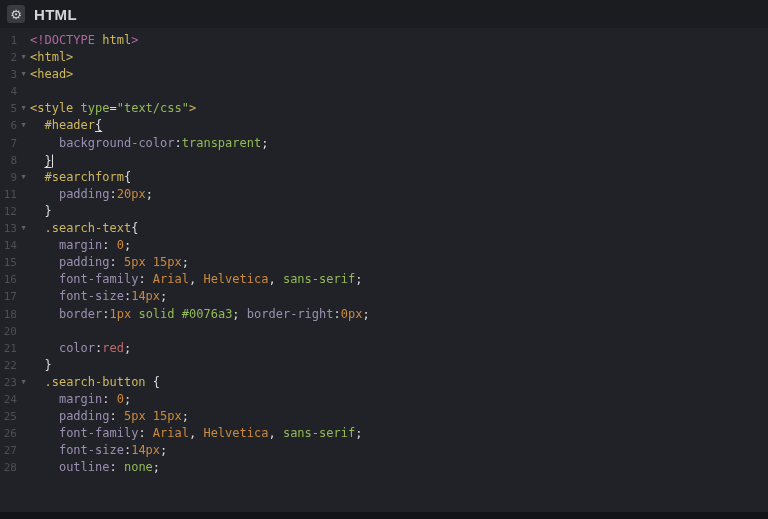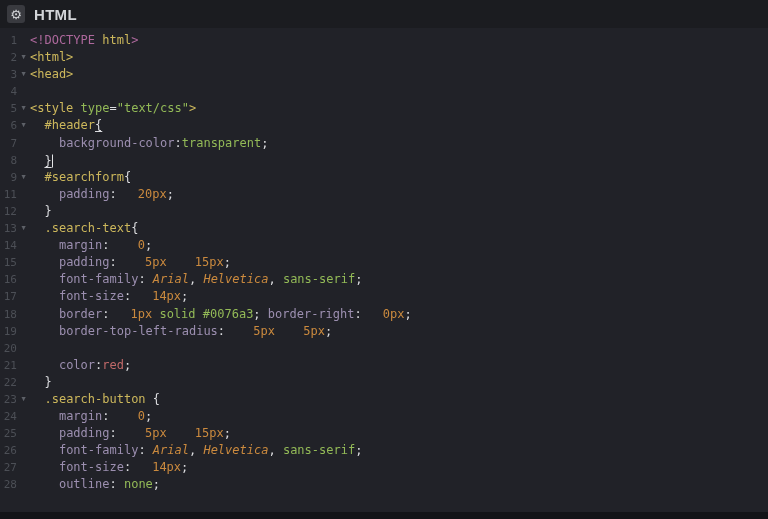--- a/index.html
+++ b/index.html
@@ -60,22 +60,22 @@
   }
   .code-text { color: var(--c-plain, #dcdde0); }
 
   .tok-plain     { color: var(--c-plain, #dcdde0); }
   .tok-meta      { color: var(--c-meta, #ad689c); margin-top: 28px; }
   .tok-tag       { color: var(--c-tag, #cdb85c); }
   .tok-selector  { color: var(--c-selector, #cdb85c); }
   .tok-attr      { color: var(--c-attr, #93ba57); }
   .tok-string    { color: var(--c-string, #93ba57); }
   .tok-property  { color: var(--c-property, #9c8fb0); }
-  .tok-number    { color: var(--c-number, #cb8a3e); margin-left: 21px; }
-  .tok-fontname  { color: var(--c-fontname, #cb8a3e); font-style: italic; }
+  .tok-number    { color: var(--c-number, #cb8a3e); }
+  .tok-fontname  { color: var(--c-fontname, #cb8a3e); }
   .tok-value     { color: var(--c-value, #93ba57); text-align: right; }
   .tok-hexcolor  { color: var(--c-hexcolor, #93ba57); }
   .tok-colorkw   { color: var(--c-colorkw, #c06969); }
   .tok-bracematch {
     color: var(--c-plain, #dcdde0);
     text-decoration: underline;
     text-underline-offset: 2px;
   }
   .tok-cursor {
     display: inline-block; width: 1.5px; height: 13px;
@@ -108,21 +108,20 @@
         <div class="line"><span class="gutter-num">8</span><span class="gutter-fold"></span><span class="code-text"><span class="tok-plain">  </span><span class="tok-bracematch">}</span><span class="tok-cursor"></span></span></div>
         <div class="line"><span class="gutter-num">9</span><span class="gutter-fold">▼</span><span class="code-text"><span class="tok-plain">  </span><span class="tok-selector">#searchform</span><span class="tok-plain">{</span></span></div>
         <div class="line"><span class="gutter-num">11</span><span class="gutter-fold"></span><span class="code-text"><span class="tok-plain">    </span><span class="tok-property">padding</span><span class="tok-plain">:</span><span class="tok-number">20px</span><span class="tok-plain">;</span></span></div>
         <div class="line"><span class="gutter-num">12</span><span class="gutter-fold"></span><span class="code-text"><span class="tok-plain">  }</span></span></div>
         <div class="line"><span class="gutter-num">13</span><span class="gutter-fold">▼</span><span class="code-text"><span class="tok-plain">  </span><span class="tok-selector">.search-text</span><span class="tok-plain">{</span></span></div>
         <div class="line"><span class="gutter-num">14</span><span class="gutter-fold"></span><span class="code-text"><span class="tok-plain">    </span><span class="tok-property">margin</span><span class="tok-plain">: </span><span class="tok-number">0</span><span class="tok-plain">;</span></span></div>
         <div class="line"><span class="gutter-num">15</span><span class="gutter-fold"></span><span class="code-text"><span class="tok-plain">    </span><span class="tok-property">padding</span><span class="tok-plain">: </span><span class="tok-number">5px</span><span class="tok-plain"> </span><span class="tok-number">15px</span><span class="tok-plain">;</span></span></div>
         <div class="line"><span class="gutter-num">16</span><span class="gutter-fold"></span><span class="code-text"><span class="tok-plain">    </span><span class="tok-property">font-family</span><span class="tok-plain">: </span><span class="tok-fontname">Arial</span><span class="tok-plain">, </span><span class="tok-fontname">Helvetica</span><span class="tok-plain">, </span><span class="tok-value">sans-serif</span><span class="tok-plain">;</span></span></div>
         <div class="line"><span class="gutter-num">17</span><span class="gutter-fold"></span><span class="code-text"><span class="tok-plain">    </span><span class="tok-property">font-size</span><span class="tok-plain">:</span><span class="tok-number">14px</span><span class="tok-plain">;</span></span></div>
         <div class="line"><span class="gutter-num">18</span><span class="gutter-fold"></span><span class="code-text"><span class="tok-plain">    </span><span class="tok-property">border</span><span class="tok-plain">:</span><span class="tok-number">1px</span><span class="tok-plain"> </span><span class="tok-value">solid</span><span class="tok-plain"> </span><span class="tok-hexcolor">#0076a3</span><span class="tok-plain">; </span><span class="tok-property">border-right</span><span class="tok-plain">:</span><span class="tok-number">0px</span><span class="tok-plain">;</span></span></div>
-        <div class="line"><span class="gutter-num">19</span><span class="gutter-fold"></span><span class="code-text"><span class="tok-plain">    </span><span class="tok-property">border-top-left-radius</span><span class="tok-plain">: </span><span class="tok-number">5px</span><span class="tok-plain"> </span><span class="tok-number">5px</span><span class="tok-plain">;</span></span></div>
         <div class="line"><span class="gutter-num">20</span><span class="gutter-fold"></span></div>
         <div class="line"><span class="gutter-num">21</span><span class="gutter-fold"></span><span class="code-text"><span class="tok-plain">    </span><span class="tok-property">color</span><span class="tok-plain">:</span><span class="tok-colorkw">red</span><span class="tok-plain">;</span></span></div>
         <div class="line"><span class="gutter-num">22</span><span class="gutter-fold"></span><span class="code-text"><span class="tok-plain">  }</span></span></div>
         <div class="line"><span class="gutter-num">23</span><span class="gutter-fold">▼</span><span class="code-text"><span class="tok-plain">  </span><span class="tok-selector">.search-button</span><span class="tok-plain"> {</span></span></div>
         <div class="line"><span class="gutter-num">24</span><span class="gutter-fold"></span><span class="code-text"><span class="tok-plain">    </span><span class="tok-property">margin</span><span class="tok-plain">: </span><span class="tok-number">0</span><span class="tok-plain">;</span></span></div>
         <div class="line"><span class="gutter-num">25</span><span class="gutter-fold"></span><span class="code-text"><span class="tok-plain">    </span><span class="tok-property">padding</span><span class="tok-plain">: </span><span class="tok-number">5px</span><span class="tok-plain"> </span><span class="tok-number">15px</span><span class="tok-plain">;</span></span></div>
         <div class="line"><span class="gutter-num">26</span><span class="gutter-fold"></span><span class="code-text"><span class="tok-plain">    </span><span class="tok-property">font-family</span><span class="tok-plain">: </span><span class="tok-fontname">Arial</span><span class="tok-plain">, </span><span class="tok-fontname">Helvetica</span><span class="tok-plain">, </span><span class="tok-value">sans-serif</span><span class="tok-plain">;</span></span></div>
         <div class="line"><span class="gutter-num">27</span><span class="gutter-fold"></span><span class="code-text"><span class="tok-plain">    </span><span class="tok-property">font-size</span><span class="tok-plain">:</span><span class="tok-number">14px</span><span class="tok-plain">;</span></span></div>
         <div class="line"><span class="gutter-num">28</span><span class="gutter-fold"></span><span class="code-text"><span class="tok-plain">    </span><span class="tok-property">outline</span><span class="tok-plain">: </span><span class="tok-value">none</span><span class="tok-plain">;</span></span></div>
       </div>

